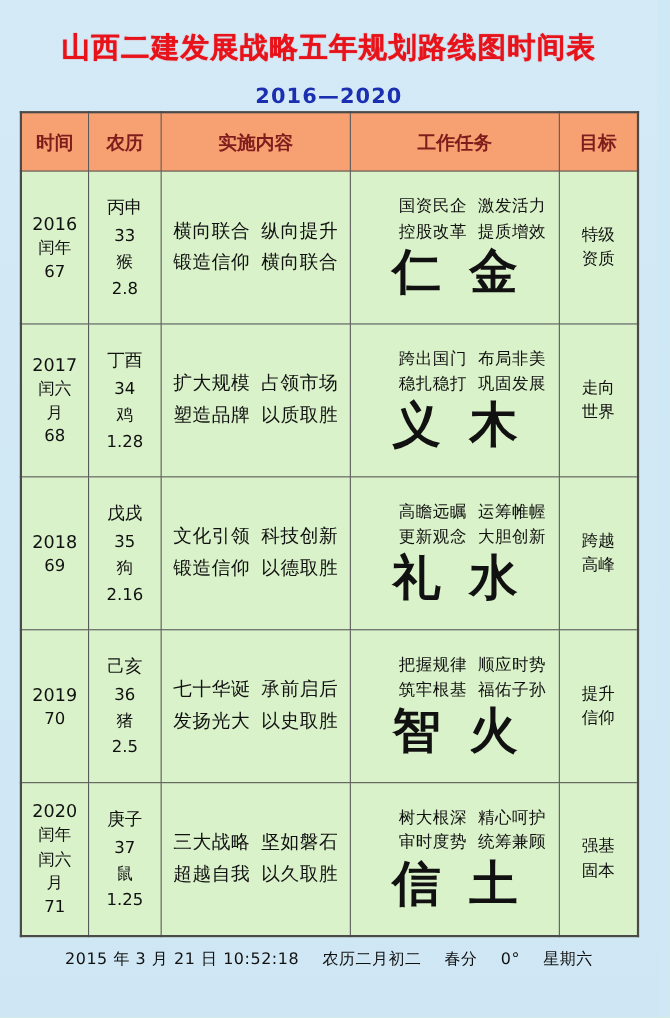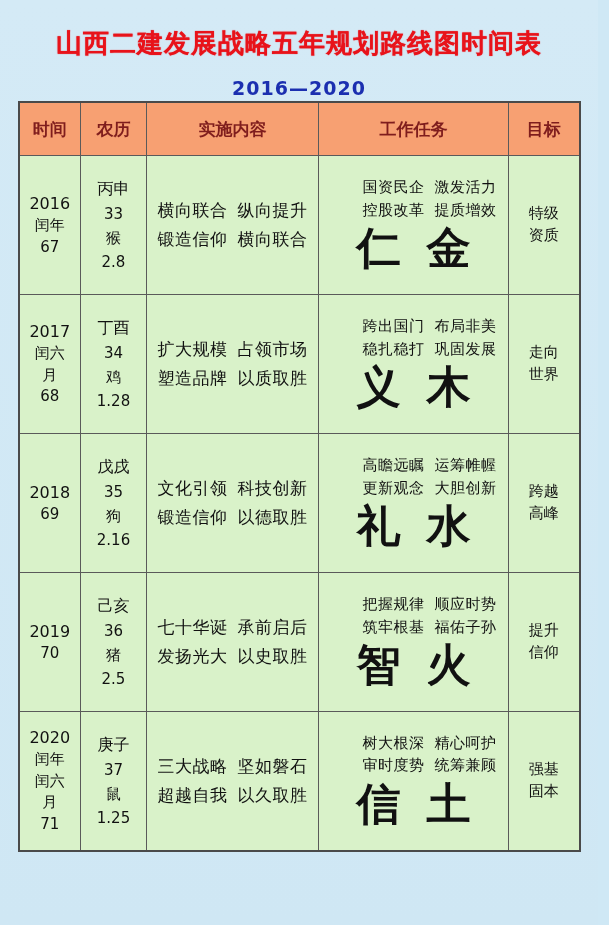--- a/index.html
+++ b/index.html
@@ -287,14 +287,21 @@
             <div class="task-big">信土</div>
           </td>
           <td class="goal-cell">
             <div>强基</div>
             <div>固本</div>
           </td>
         </tr>
       </tbody>
   </table>
 
+  <div class="footer">
+    <span>2015 年 3 月 21 日 10:52:18</span><span class="gap"></span>
+    <span>农历二月初二</span><span class="gap"></span>
+    <span>春分</span><span class="gap"></span>
+    <span>0°</span><span class="gap"></span>
+    <span>星期六</span>
+  </div>
 
 </div>
 
 </body></html>

